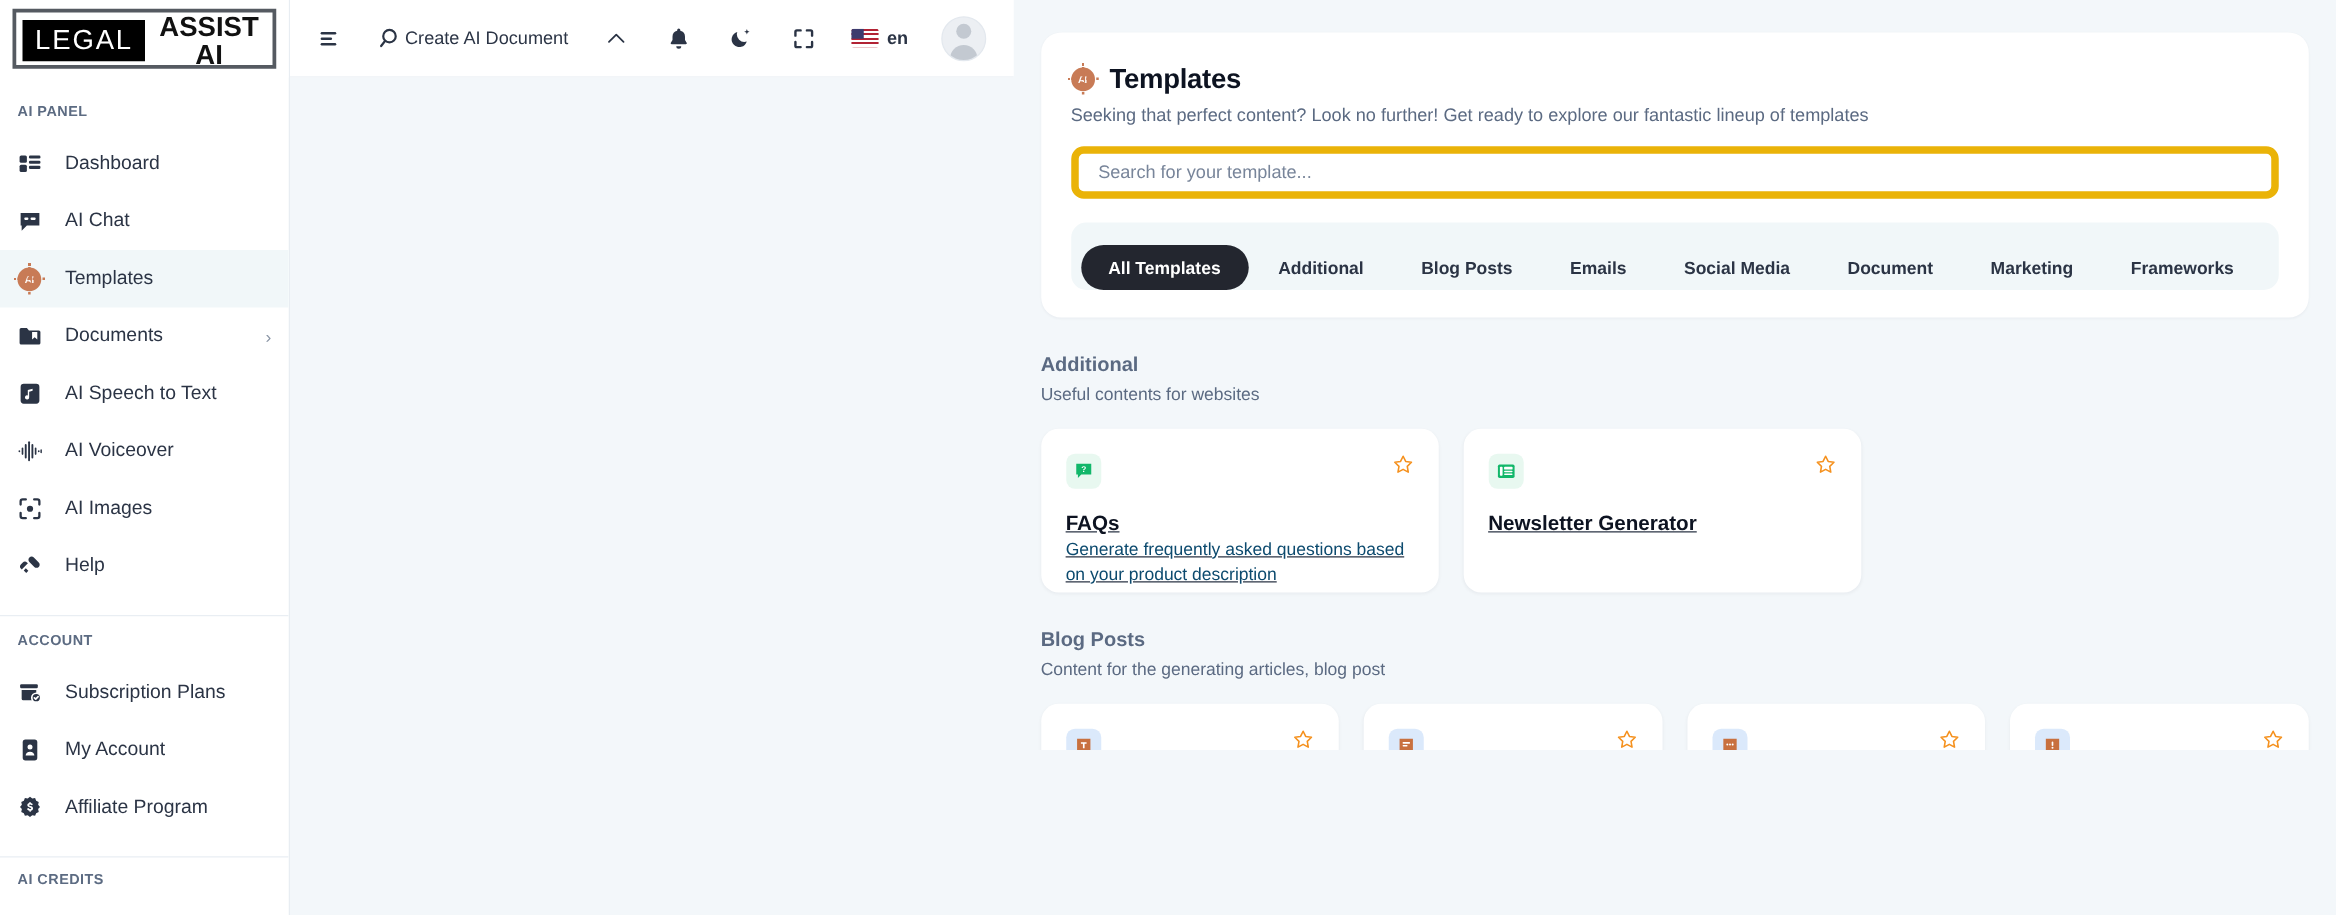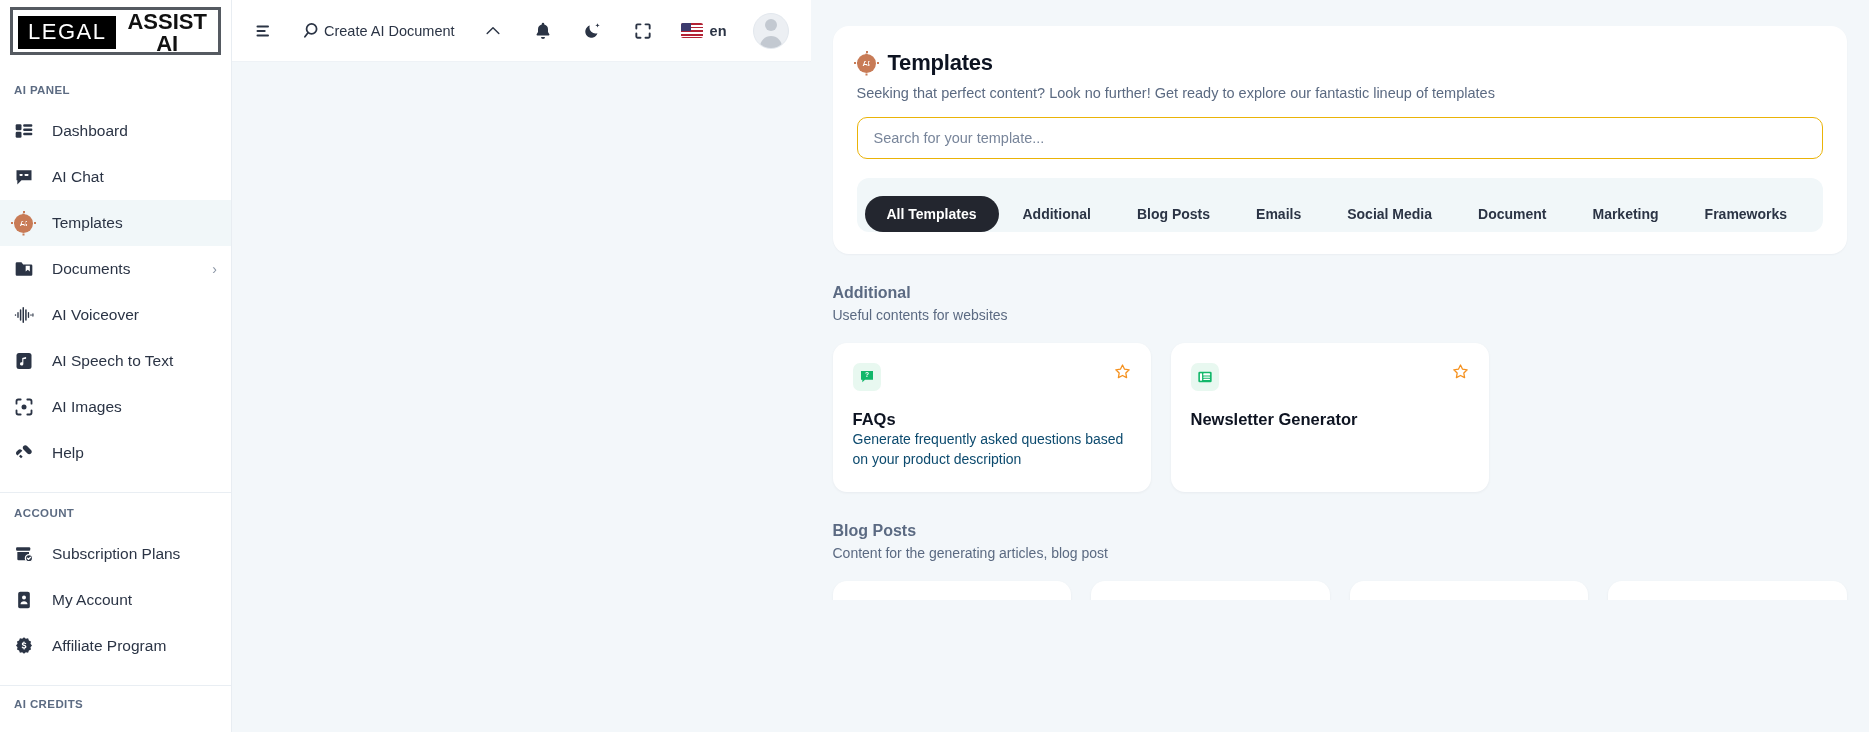--- a/index.html
+++ b/index.html
@@ -145,21 +145,21 @@
     box-shadow:0 1px 2px rgba(16,24,40,.04);
   }
   .panel-title {
     display:flex; align-items:center; gap:11px;
     font-size:22px; font-weight:bold; color:#0d1321; letter-spacing:-.2px;
   }
   .panel-sub {
     margin-top:9px; font-size:14.5px; color:#5b6a82;
   }
   .search-box {
-    margin-top:16px; height:42px; border:1px solid #eab308; border-radius:10px;
+    margin-top:16px; height:42px; border:6px solid #eab308; border-radius:10px;
     display:flex; align-items:center; padding:0 16px;
     background:#fff;
   }
   .search-box input{
     border:none;outline:none;width:100%;font-size:14.5px;
     font-family:"Liberation Sans", sans-serif; color:#2b3445; background:transparent;
   }
   .search-box input::placeholder{ color:#78859a; }
 
   .tabs {
@@ -171,24 +171,24 @@
     padding:10px 22px; border-radius:20px; cursor:pointer; white-space:nowrap;
   }
   .tab.active { background:#23262f; color:#fff; }
 
   .group { margin-top:30px; }
   .group-title { font-size:16px; font-weight:bold; color:#5b6a82; }
   .group-sub { margin-top:5px; font-size:14px; color:#5b6a82; }
 
   .cards { display:flex; gap:20px; margin-top:20px; flex-wrap:nowrap; }
   .card {
-    background:#fff; border-radius:14px; padding:20px 20px 22px 20px;
+    background:#fff; border-radius:14px; padding:20px 20px 4px 20px;
     width:318px; min-width:318px;
     box-shadow:0 1px 3px rgba(16,24,40,.05);
-    cursor:pointer; position:relative;
+    cursor:pointer; position:relative;text-decoration:underline;
   }
   .card-top { display:flex; align-items:flex-start; justify-content:space-between; }
   .card-ico {
     width:28px;height:28px;border-radius:7px;
     display:flex;align-items:center;justify-content:center;
   }
   .card-ico svg{ width:16px;height:16px;display:block; }
   .star { cursor:pointer; line-height:0; }
   .star svg{ width:17px;height:17px;display:block; }
   .card-name { margin-top:19px; font-size:16.5px; font-weight:bold; color:#0d1321; }
@@ -246,46 +246,46 @@
 
       <div class="sb-item">
         <span class="sb-ico">
           <svg viewBox="0 0 24 24" fill="currentColor">
               <path d="M2 5.5A1.5 1.5 0 0 1 3.5 4H9l2 2.5h9.5A1.5 1.5 0 0 1 22 8v10.5a1.5 1.5 0 0 1-1.5 1.5h-17A1.5 1.5 0 0 1 2 18.5z"></path>
               <path d="M14 8h5v7l-2.5-2L14 15z" fill="#fff"></path>
             </svg>
         </span>
         <span class="sb-label">Documents</span>
         <span class="sb-chev">›</span>
+      </div>
+
+      <div class="sb-item">
+        <span class="sb-ico">
+          <svg viewBox="0 0 24 24" fill="currentColor">
+              <rect x="3" y="2.5" width="18" height="19" rx="3"></rect>
+              <path d="M14.5 7.2l-4.6 1.1v5.3a2 2 0 1 0 1.3 1.9V10l3.3-.8z" fill="#fff"></path>
+            </svg>
+        </span>
+        <span class="sb-label">AI Speech to Text</span>
       </div>
 
       <div class="sb-item">
         <span class="sb-ico">
           <svg viewBox="0 0 24 24" fill="currentColor">
               <rect x="1" y="11" width="1.6" height="2" rx=".8"></rect>
               <rect x="4" y="8.5" width="1.6" height="7" rx=".8"></rect>
               <rect x="7" y="5" width="1.8" height="14" rx=".9"></rect>
               <rect x="10.2" y="2.5" width="1.8" height="19" rx=".9"></rect>
               <rect x="13.4" y="5" width="1.8" height="14" rx=".9"></rect>
               <rect x="16.6" y="8.5" width="1.6" height="7" rx=".8"></rect>
               <rect x="19.6" y="11" width="1.6" height="2" rx=".8"></rect>
               <rect x="22" y="10" width="1.4" height="4" rx=".7"></rect>
             </svg>
         </span>
         <span class="sb-label">AI Voiceover</span>
-      </div>
-
-      <div class="sb-item">
-        <span class="sb-ico">
-          <svg viewBox="0 0 24 24" fill="currentColor">
-              <rect x="3" y="2.5" width="18" height="19" rx="3"></rect>
-              <path d="M14.5 7.2l-4.6 1.1v5.3a2 2 0 1 0 1.3 1.9V10l3.3-.8z" fill="#fff"></path>
-            </svg>
-        </span>
-        <span class="sb-label">AI Speech to Text</span>
       </div>
 
       <div class="sb-item">
         <span class="sb-ico">
           <svg viewBox="0 0 24 24" fill="none" stroke="currentColor" stroke-width="2.2" stroke-linecap="round">
               <path d="M3 8V5a2 2 0 0 1 2-2h3"></path>
               <path d="M16 3h3a2 2 0 0 1 2 2v3"></path>
               <path d="M21 16v3a2 2 0 0 1-2 2h-3"></path>
               <path d="M8 21H5a2 2 0 0 1-2-2v-3"></path>
               <circle cx="12" cy="12" r="3" fill="currentColor" stroke="none"></circle>

